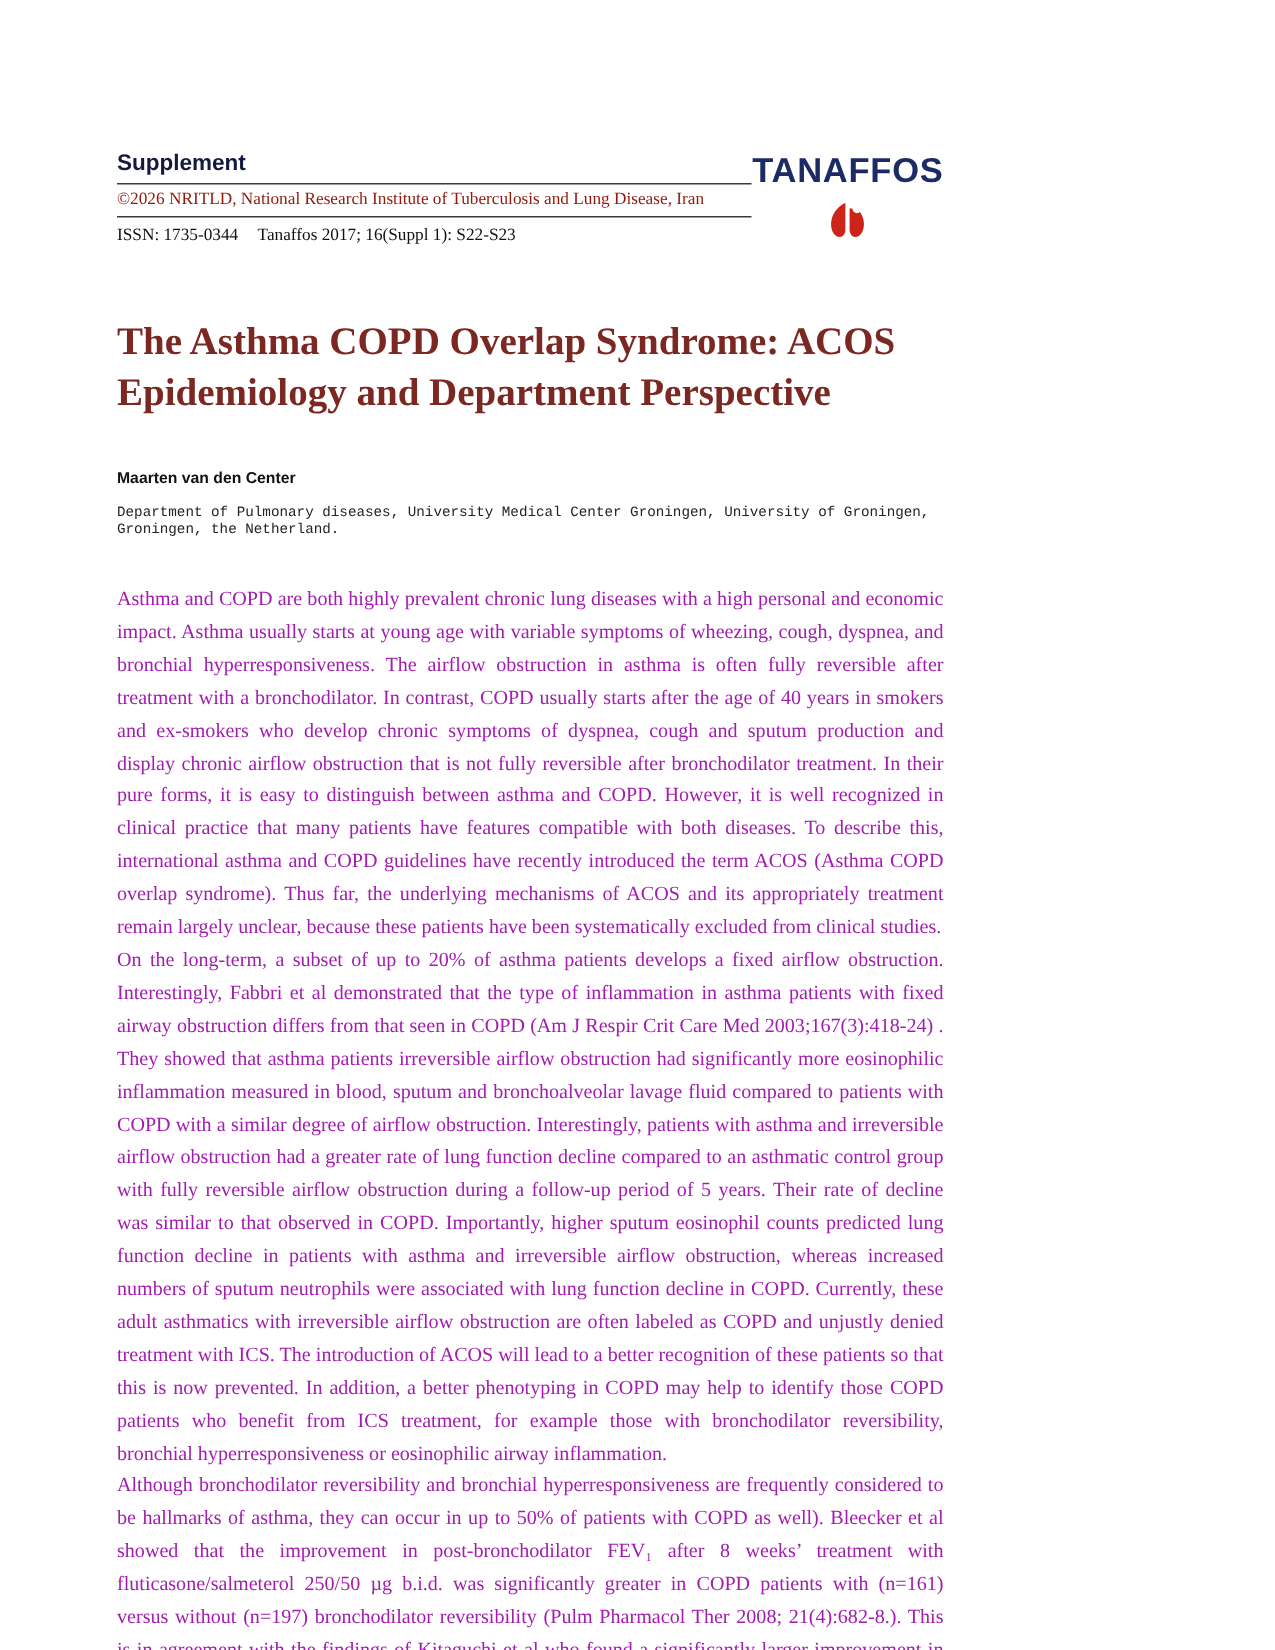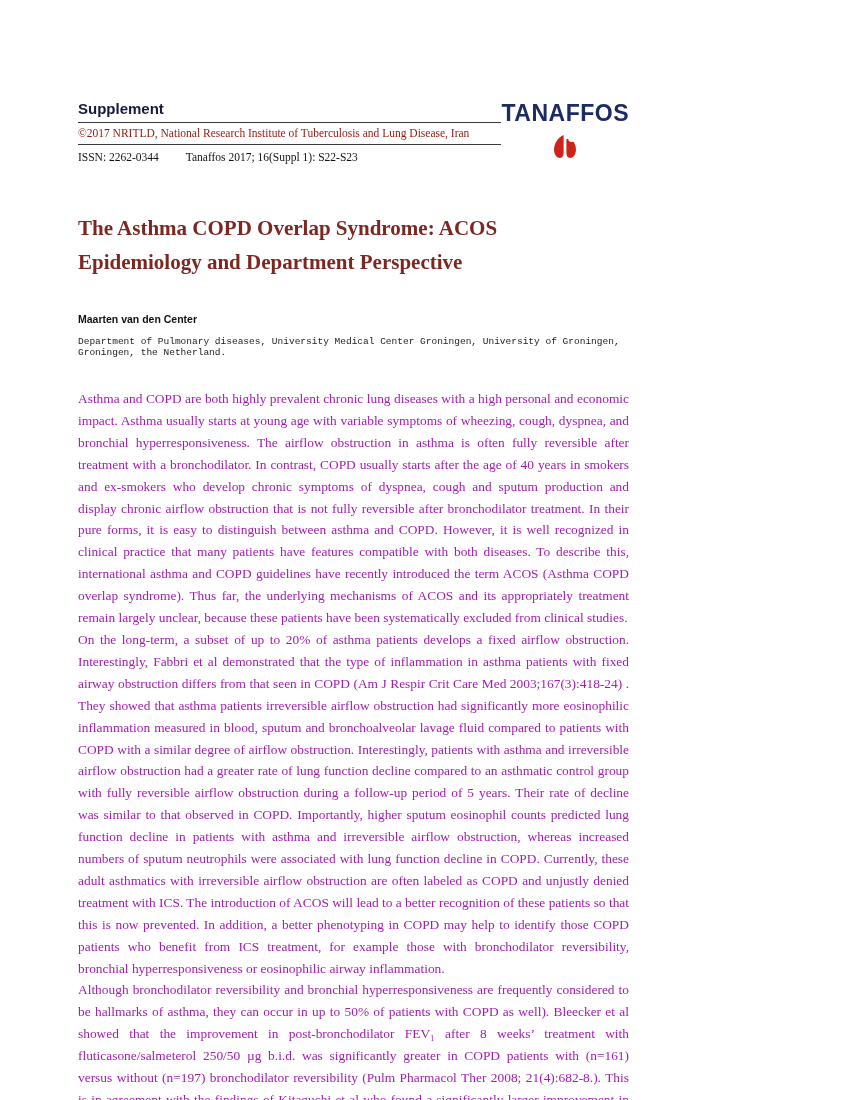--- a/index.html
+++ b/index.html
@@ -36,21 +36,21 @@
   .copyright {
     font-size: 11.5px;
     color: #8e1a0e;
     padding: 4px 0 5px 0;
   }
   .issn-line {
     font-size: 11.5px;
     color: #111111;
     padding-top: 6px;
   }
-  .issn-line .citation { margin-left: 24px; }
+  .issn-line .citation { margin-left: 10px; }
 
   .logo {
     display: flex;
     align-items: center;
     gap: 6px;
     padding-bottom: 2px;
     flex-direction: column;
   }
   .logo-text {
     font-family: "Liberation Sans", sans-serif;
@@ -59,21 +59,21 @@
     letter-spacing: 0.5px;
     color: #1c2b63;
   }
   .logo-icon { display: inline-block; }
 
   
   .title {
     margin: 48px 0 0 0;
     font-family: "Liberation Serif", serif;
     font-weight: bold;
-    font-size: 21px;
+    font-size: 26px;
     line-height: 34px;
     color: #7b2822;
   }
   .author {
     margin-top: 34px;
     font-family: "Liberation Sans", sans-serif;
     font-weight: bold;
     font-size: 10.5px;
     color: #111111;
   }
@@ -96,24 +96,24 @@
 </style>
 </head>
 <body>
 
 <div class="page">
 
   <header class="journal-header">
     <div class="header-left">
       <div class="supplement">Supplement</div>
       <div class="rule"></div>
-      <div class="copyright">©2017 NRITLD, National Research Institute of Tuberculosis and Lung Disease, Iran</div>
+      <div class="copyright">©2026 NRITLD, National Research Institute of Tuberculosis and Lung Disease, Iran</div>
       <div class="rule"></div>
       <div class="issn-line">
-        <span class="issn">ISSN: 2262-0344</span>
+        <span class="issn">ISSN: 1735-0344</span>
         <span class="citation">Tanaffos 2017; 16(Suppl 1): S22-S23</span>
       </div>
     </div>
 
     <div class="logo">
       <span class="logo-text">TANAFFOS</span>
       <svg class="logo-icon" width="28" height="28" viewBox="0 0 24 24" aria-hidden="true">
         <path d="M10.8 1.8 C6 4 2.6 9 2.6 14 c0 4.2 2 7.4 5 7.4 2.2 0 3.2-2 3.2-4.2 V1.8 z" fill="#cc2418"></path>
         <path d="M13.2 5.2 v12 c0 2.2 1 4.2 3.2 4.2 3 0 5-3.2 5-7.4 0-3.6-1.8-7-4.6-9
                  l-3.6 0.2 z" fill="#cc2418"></path>

